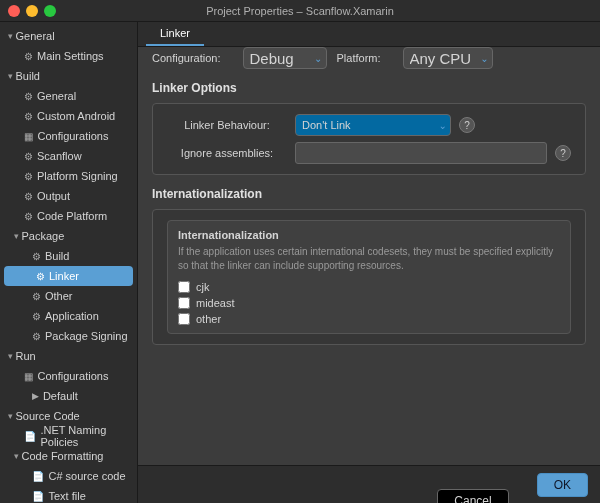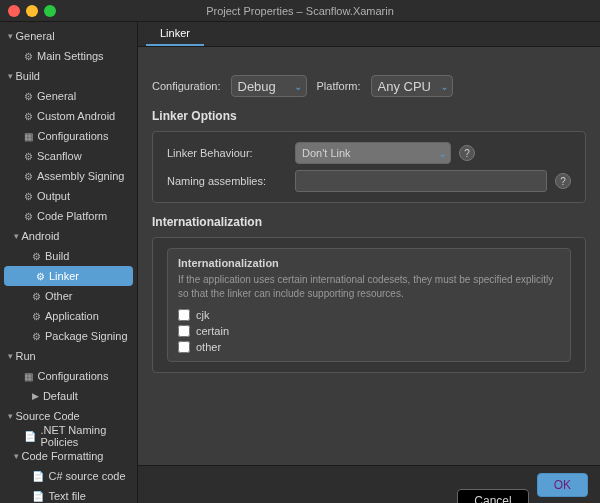--- a/index.html
+++ b/index.html
@@ -112,21 +112,21 @@
       border-bottom: 2px solid transparent;
     }
     .tab.active {
       color: #fff;
       border-bottom: 2px solid #5a9fd4;
     }
 
     
     .content-panel {
       flex: 1;
-      padding: 28px 14px;
+      padding: 0 14px;
       overflow-y: auto;
     }
 
     
     .config-row {
       display: flex;
       align-items: center;
       gap: 10px;
       margin-bottom: 12px;
     }
@@ -137,26 +137,27 @@
     .select-wrapper {
       position: relative;
       display: inline-flex;
       align-items: center;
     }
     .select-wrapper select {
       background: #4a4a4a;
       border: 1px solid #666;
       border-radius: 4px;
       color: #d4d4d4;
-      font-size: 13px;
+      font-size: 15px;
       padding: 1px 20px 1px 6px;
       appearance: none;
       -webkit-appearance: none;
       cursor: pointer;
       height: 22px;
+      margin-left: 12px;
     }
     .select-arrow {
       position: absolute;
       right: 4px;
       pointer-events: none;
       color: #5a9fd4;
       font-size: 10px;
     }
 
     
@@ -179,29 +180,29 @@
       display: flex;
       align-items: center;
       gap: 8px;
       margin-bottom: 6px;
     }
     .option-row:last-child { margin-bottom: 0; }
     .option-label {
       font-size: 11px;
       color: #d4d4d4;
       min-width: 120px;
-      text-align: left;
+      text-align: center;
     }
     .option-select-wrapper {
       position: relative;
       display: inline-flex;
       align-items: center;
     }
     .option-select-wrapper select {
-      background: #737373;
+      background: #0369a1;
       border: 1px solid #666;
       border-radius: 4px;
       color: #d4d4d4;
       font-size: 11px;
       padding: 1px 20px 1px 6px;
       appearance: none;
       -webkit-appearance: none;
       cursor: pointer;
       height: 22px;
       min-width: 130px;
@@ -298,22 +299,23 @@
       cursor: pointer;
       border: 1px solid #666;
     }
     .footer-btn.cancel {
       background: #000000;
       color: #d4d4d4;
       margin-top: 33px;
     }
     .footer-btn.ok {
       background: #5a9fd4;
-      color: #701a75;
+      color: #0f172a;
       border-color: #4a8fc4;
+      margin-left: 20px;
     }
   </style>
 </head>
 <body>
 
 <div class="titlebar">
   <div class="titlebar-buttons">
     <div class="titlebar-btn btn-close"></div>
     <div class="titlebar-btn btn-min"></div>
     <div class="titlebar-btn btn-max"></div>
@@ -349,34 +351,34 @@
     <div class="sidebar-item indent2">
       <span style="color:#aaa;font-size:10px;">▦</span>
       <span>Configurations</span>
     </div>
     <div class="sidebar-item indent2">
       <span style="color:#aaa;font-size:10px;">⚙</span>
       <span>Scanflow</span>
     </div>
     <div class="sidebar-item indent2">
       <span style="color:#aaa;font-size:10px;">⚙</span>
-      <span>Assembly Signing</span>
+      <span>Platform Signing</span>
     </div>
     <div class="sidebar-item indent2">
       <span style="color:#aaa;font-size:10px;">⚙</span>
       <span>Output</span>
     </div>
     <div class="sidebar-item indent2">
       <span style="color:#aaa;font-size:10px;">⚙</span>
       <span>Code Platform</span>
     </div>
 
     <div class="sidebar-group-toggle" style="padding-left:14px;">
       <span class="toggle-arrow">▾</span>
-      <span>Android</span>
+      <span>Package</span>
     </div>
     <div class="sidebar-item indent3">
       <span style="color:#aaa;font-size:10px;">⚙</span>
       <span>Build</span>
     </div>
     <div class="sidebar-item indent3 active">
       <span style="color:#fff;font-size:10px;">⚙</span>
       <span>Linker</span>
     </div>
     <div class="sidebar-item indent3">
@@ -467,39 +469,39 @@
             <select>
               <option>Don't Link</option>
               <option>Link SDK assemblies only</option>
               <option>Link all assemblies</option>
             </select>
             <span class="select-arrow">⌄</span>
           </div>
           <div class="help-btn">?</div>
         </div>
         <div class="option-row">
-          <span class="option-label">Naming assemblies:</span>
+          <span class="option-label">Ignore assemblies:</span>
           <input class="option-input" type="text" value="" style="">
           <div class="help-btn">?</div>
         </div>
       </div>
 
       <div class="section-header">Internationalization</div>
       <div class="intl-section">
         <div class="intl-inner">
           <div class="intl-title">Internationalization</div>
           <div class="intl-desc">If the application uses certain international codesets, they must be specified explicitly so that the linker can include supporting resources.</div>
           <div class="checkbox-list">
             <label class="checkbox-item">
               <input type="checkbox" style="">
               <span>cjk</span>
             </label>
             <label class="checkbox-item">
               <input type="checkbox" style="">
-              <span>certain</span>
+              <span>mideast</span>
             </label>
             <label class="checkbox-item">
               <input type="checkbox" style="">
               <span>other</span>
             </label>
           </div>
         </div>
       </div>
     </div>
 

